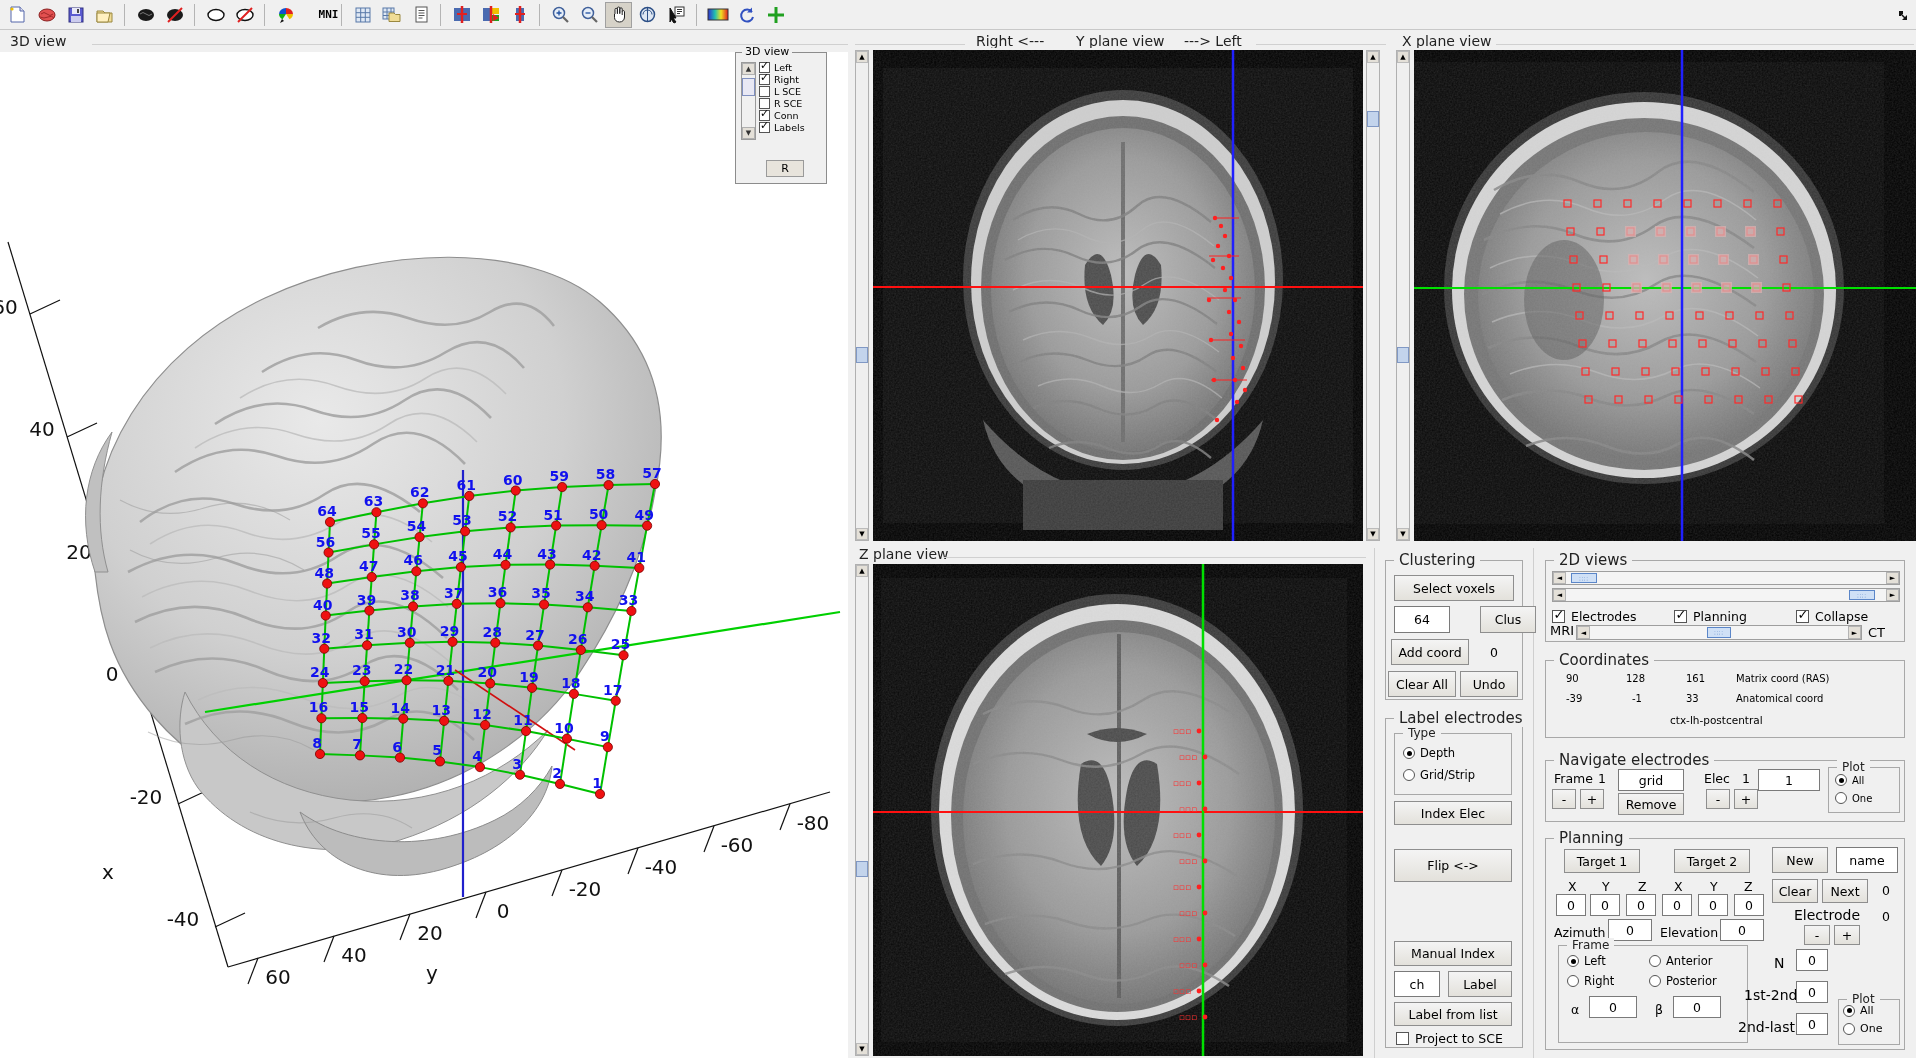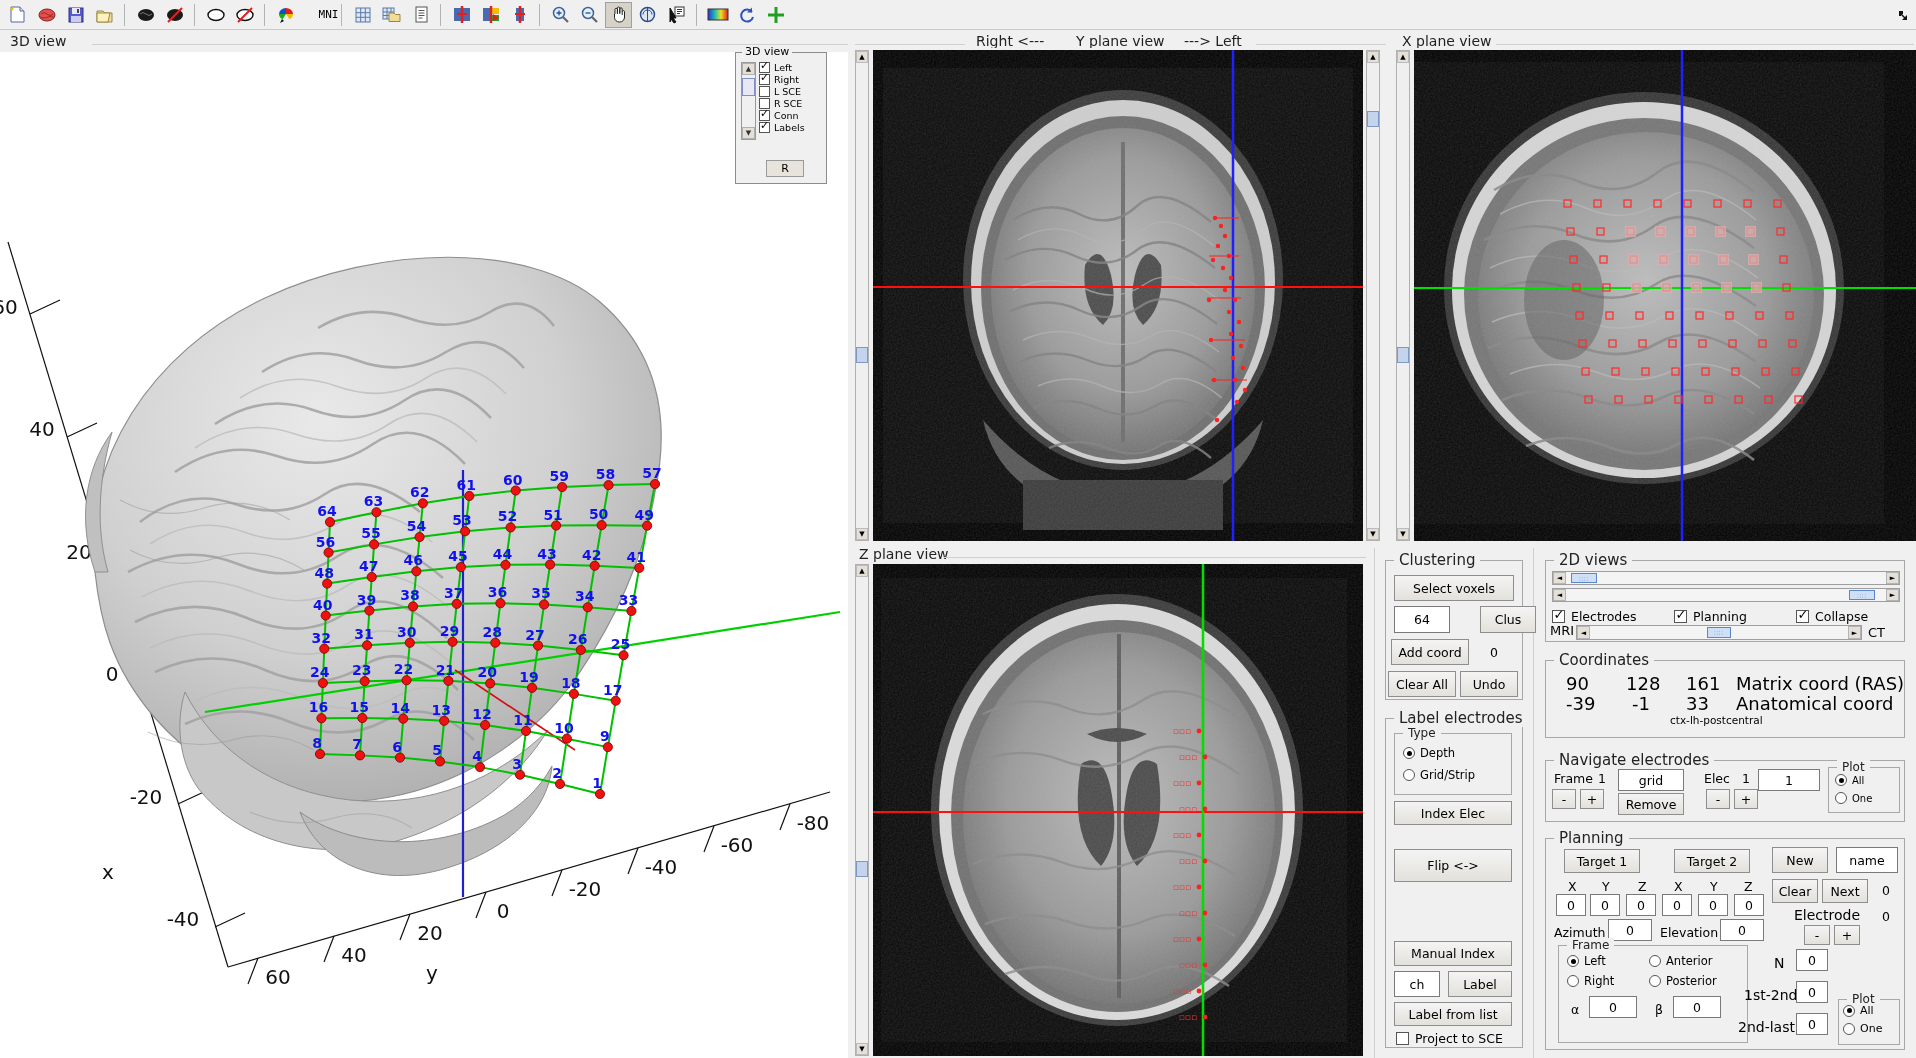--- a/index.html
+++ b/index.html
@@ -22,21 +22,21 @@
     display: flex; align-items: center; padding-left: 3px;
   }
   .tb-btn {
     width: 27px; height: 26px; margin: 0 1px;
     display: flex; align-items: center; justify-content: center;
     position: relative; cursor: pointer;
     background: transparent; border: 1px solid transparent;
   }
   .tb-btn.pressed { background: #d6d2c8; border: 1px solid #a0a0a0; }
   .tb-sep { width: 2px; height: 22px; border-left: 1px solid #b4b4b4; margin: 0 5px; }
-  .tb-mni { font-size: 11px; font-weight: normal; font-family: "DejaVu Sans Mono", monospace; padding-left: 21px; }
+  .tb-mni { font-size: 11px; font-weight: bold; font-family: "DejaVu Sans Mono", monospace; padding-left: 21px; }
   .resize-corner {
     position: absolute; right: 2px; top: 4px; width: 22px; height: 22px;
     display: flex; align-items: center; justify-content: center; font-size: 13px;
   }
 
   
   .panel-title {
     position: absolute; font-size: 14px; color: #222; background: #f0f0f0;
     padding: 0 4px; white-space: nowrap;
   }
@@ -129,21 +129,21 @@
     display: flex; align-items: center; justify-content: center;
     cursor: pointer; position: absolute; white-space: nowrap;
     font-family: "DejaVu Sans", sans-serif;
   }
   .field {
     background: #fff; border: 1px solid #7a7a7a; font-size: 12.5px;
     display: flex; align-items: center; justify-content: center;
     position: absolute; color: #000;
   }
   .stext { position: absolute; font-size: 12.5px; color: #000; white-space: nowrap; }
-  .stext.big { font-size: 18px; }
+  .stext.big { font-size: 10px; }
   .stext.sm { font-size: 10.5px; }
 
   .radio-row { position: absolute; display: flex; align-items: center; cursor: pointer; }
   .radio {
     width: 12px; height: 12px; border: 1px solid #555; border-radius: 50%;
     background: #fff; margin-right: 5px; position: relative; flex: none;
   }
   .radio.on::after {
     content: ""; position: absolute; left: 2.5px; top: 2.5px;
     width: 5px; height: 5px; background: #000; border-radius: 50%;

